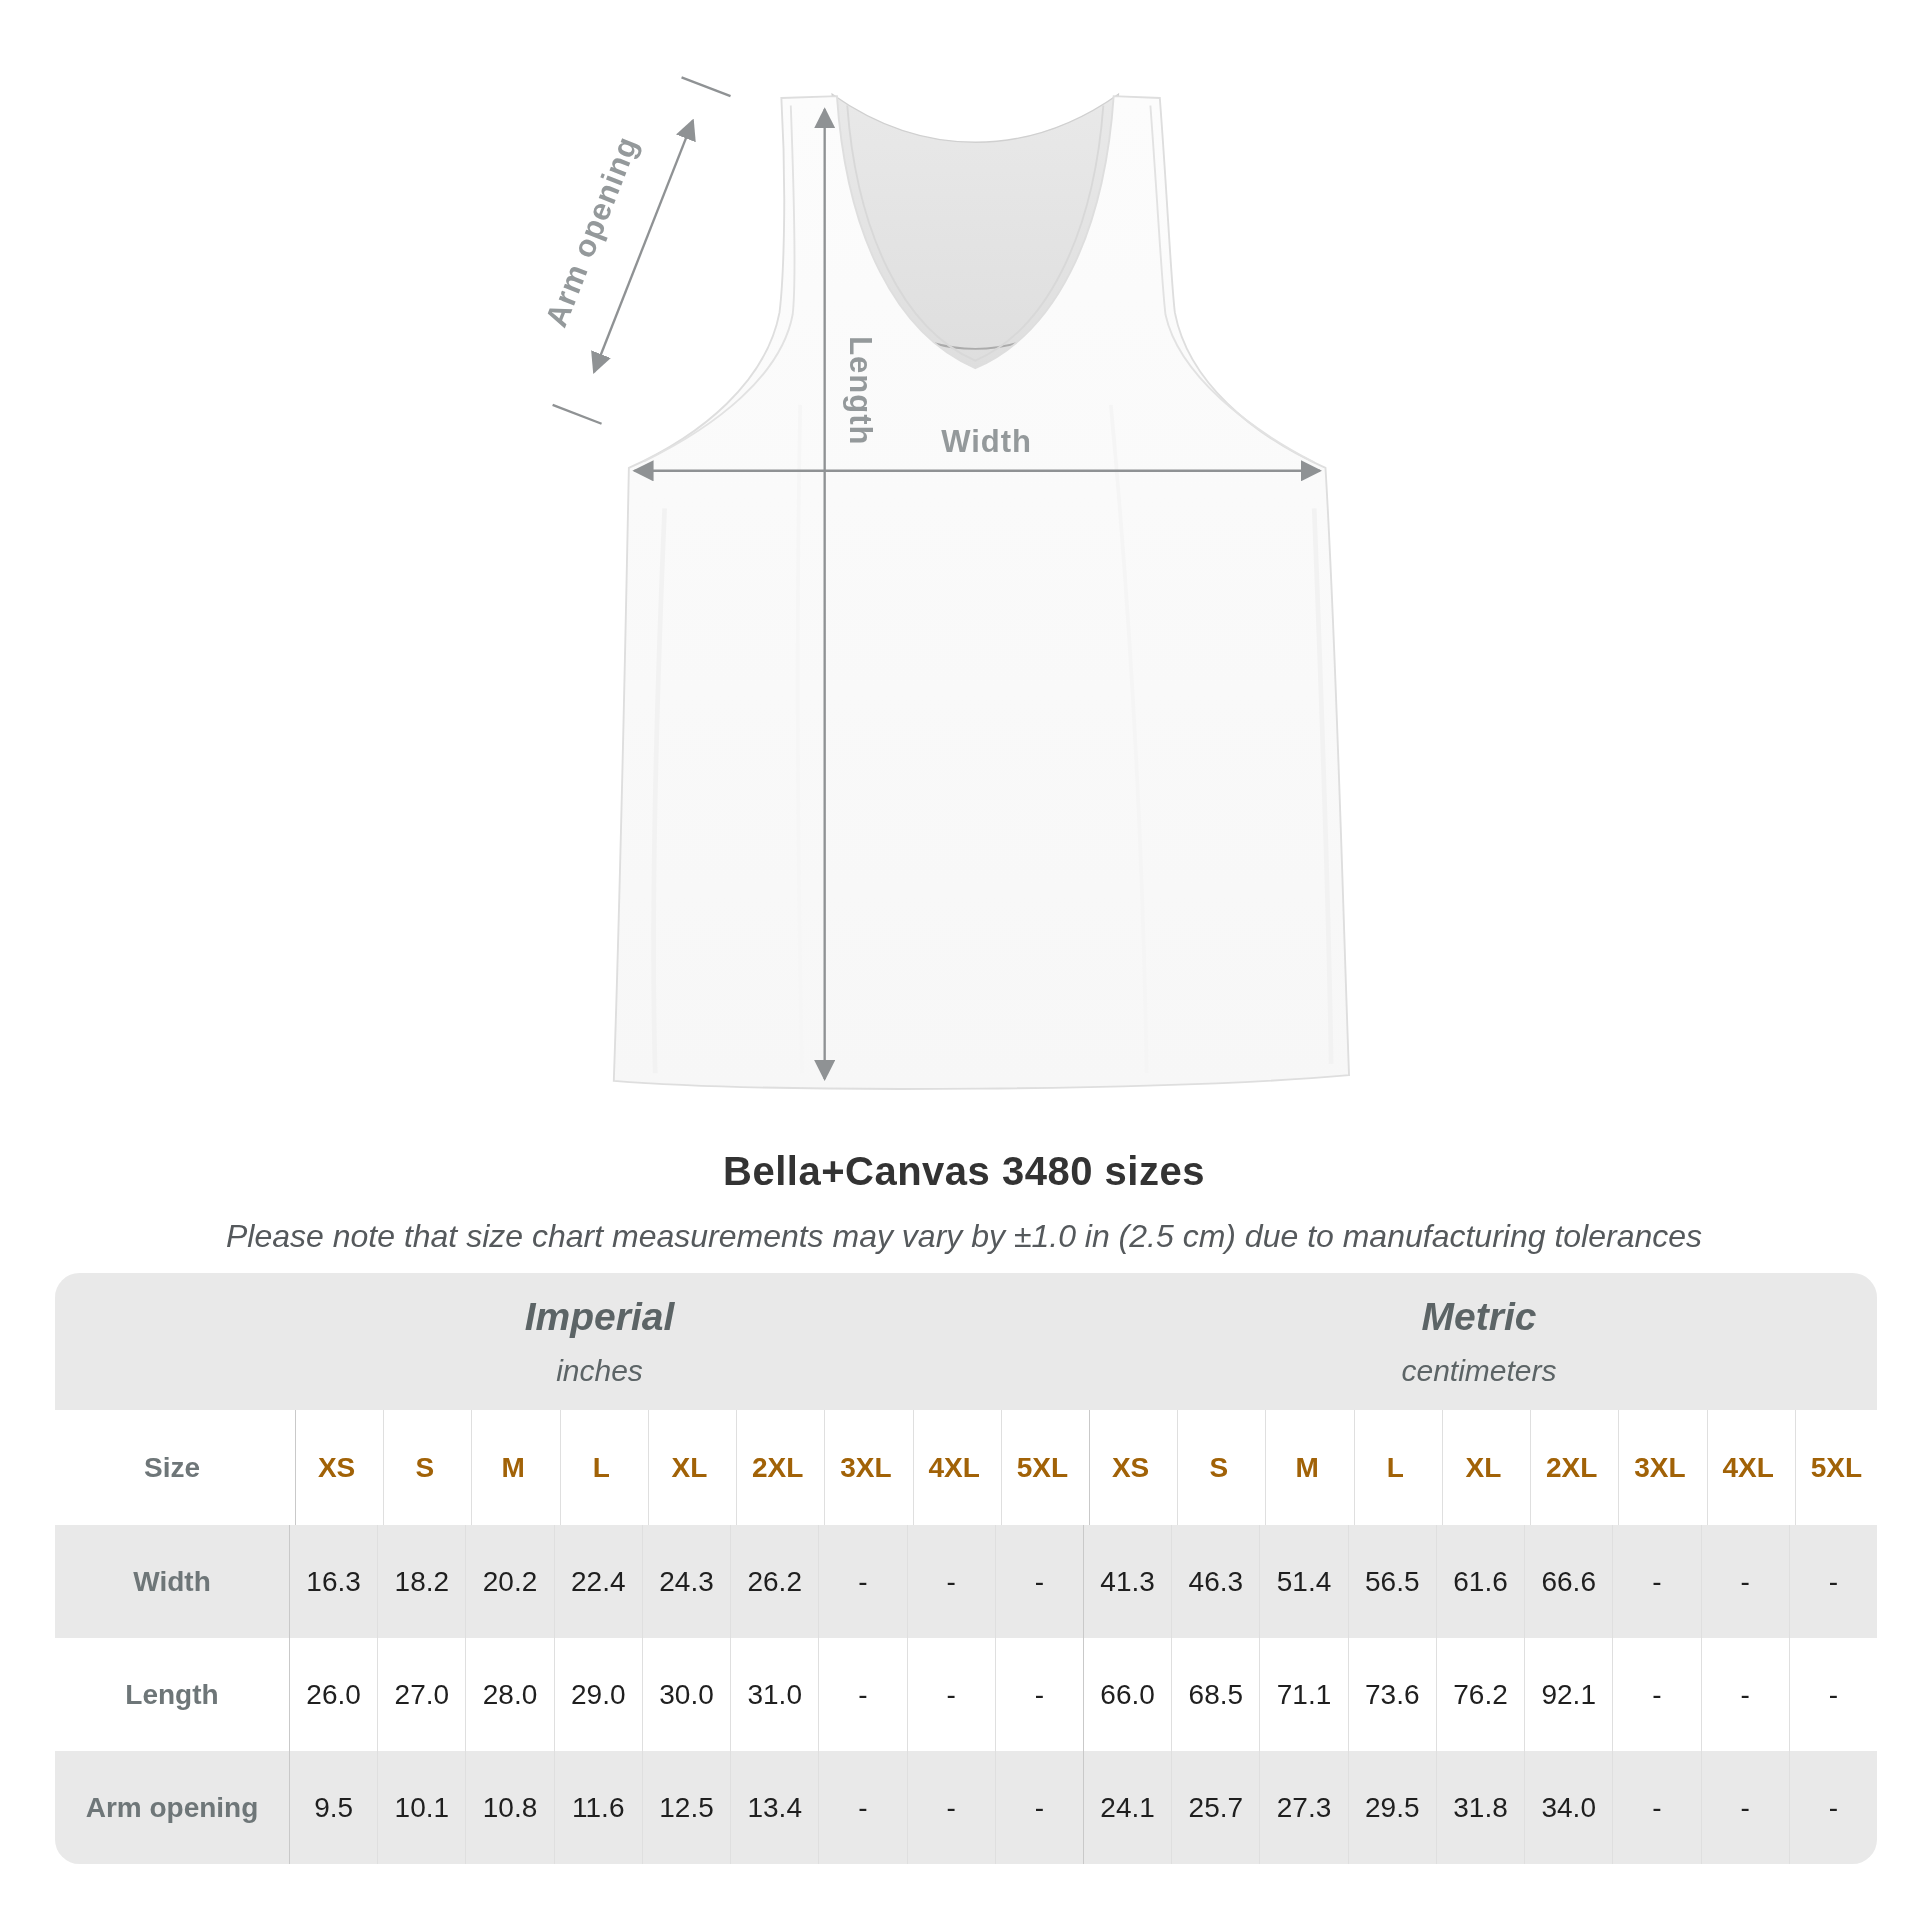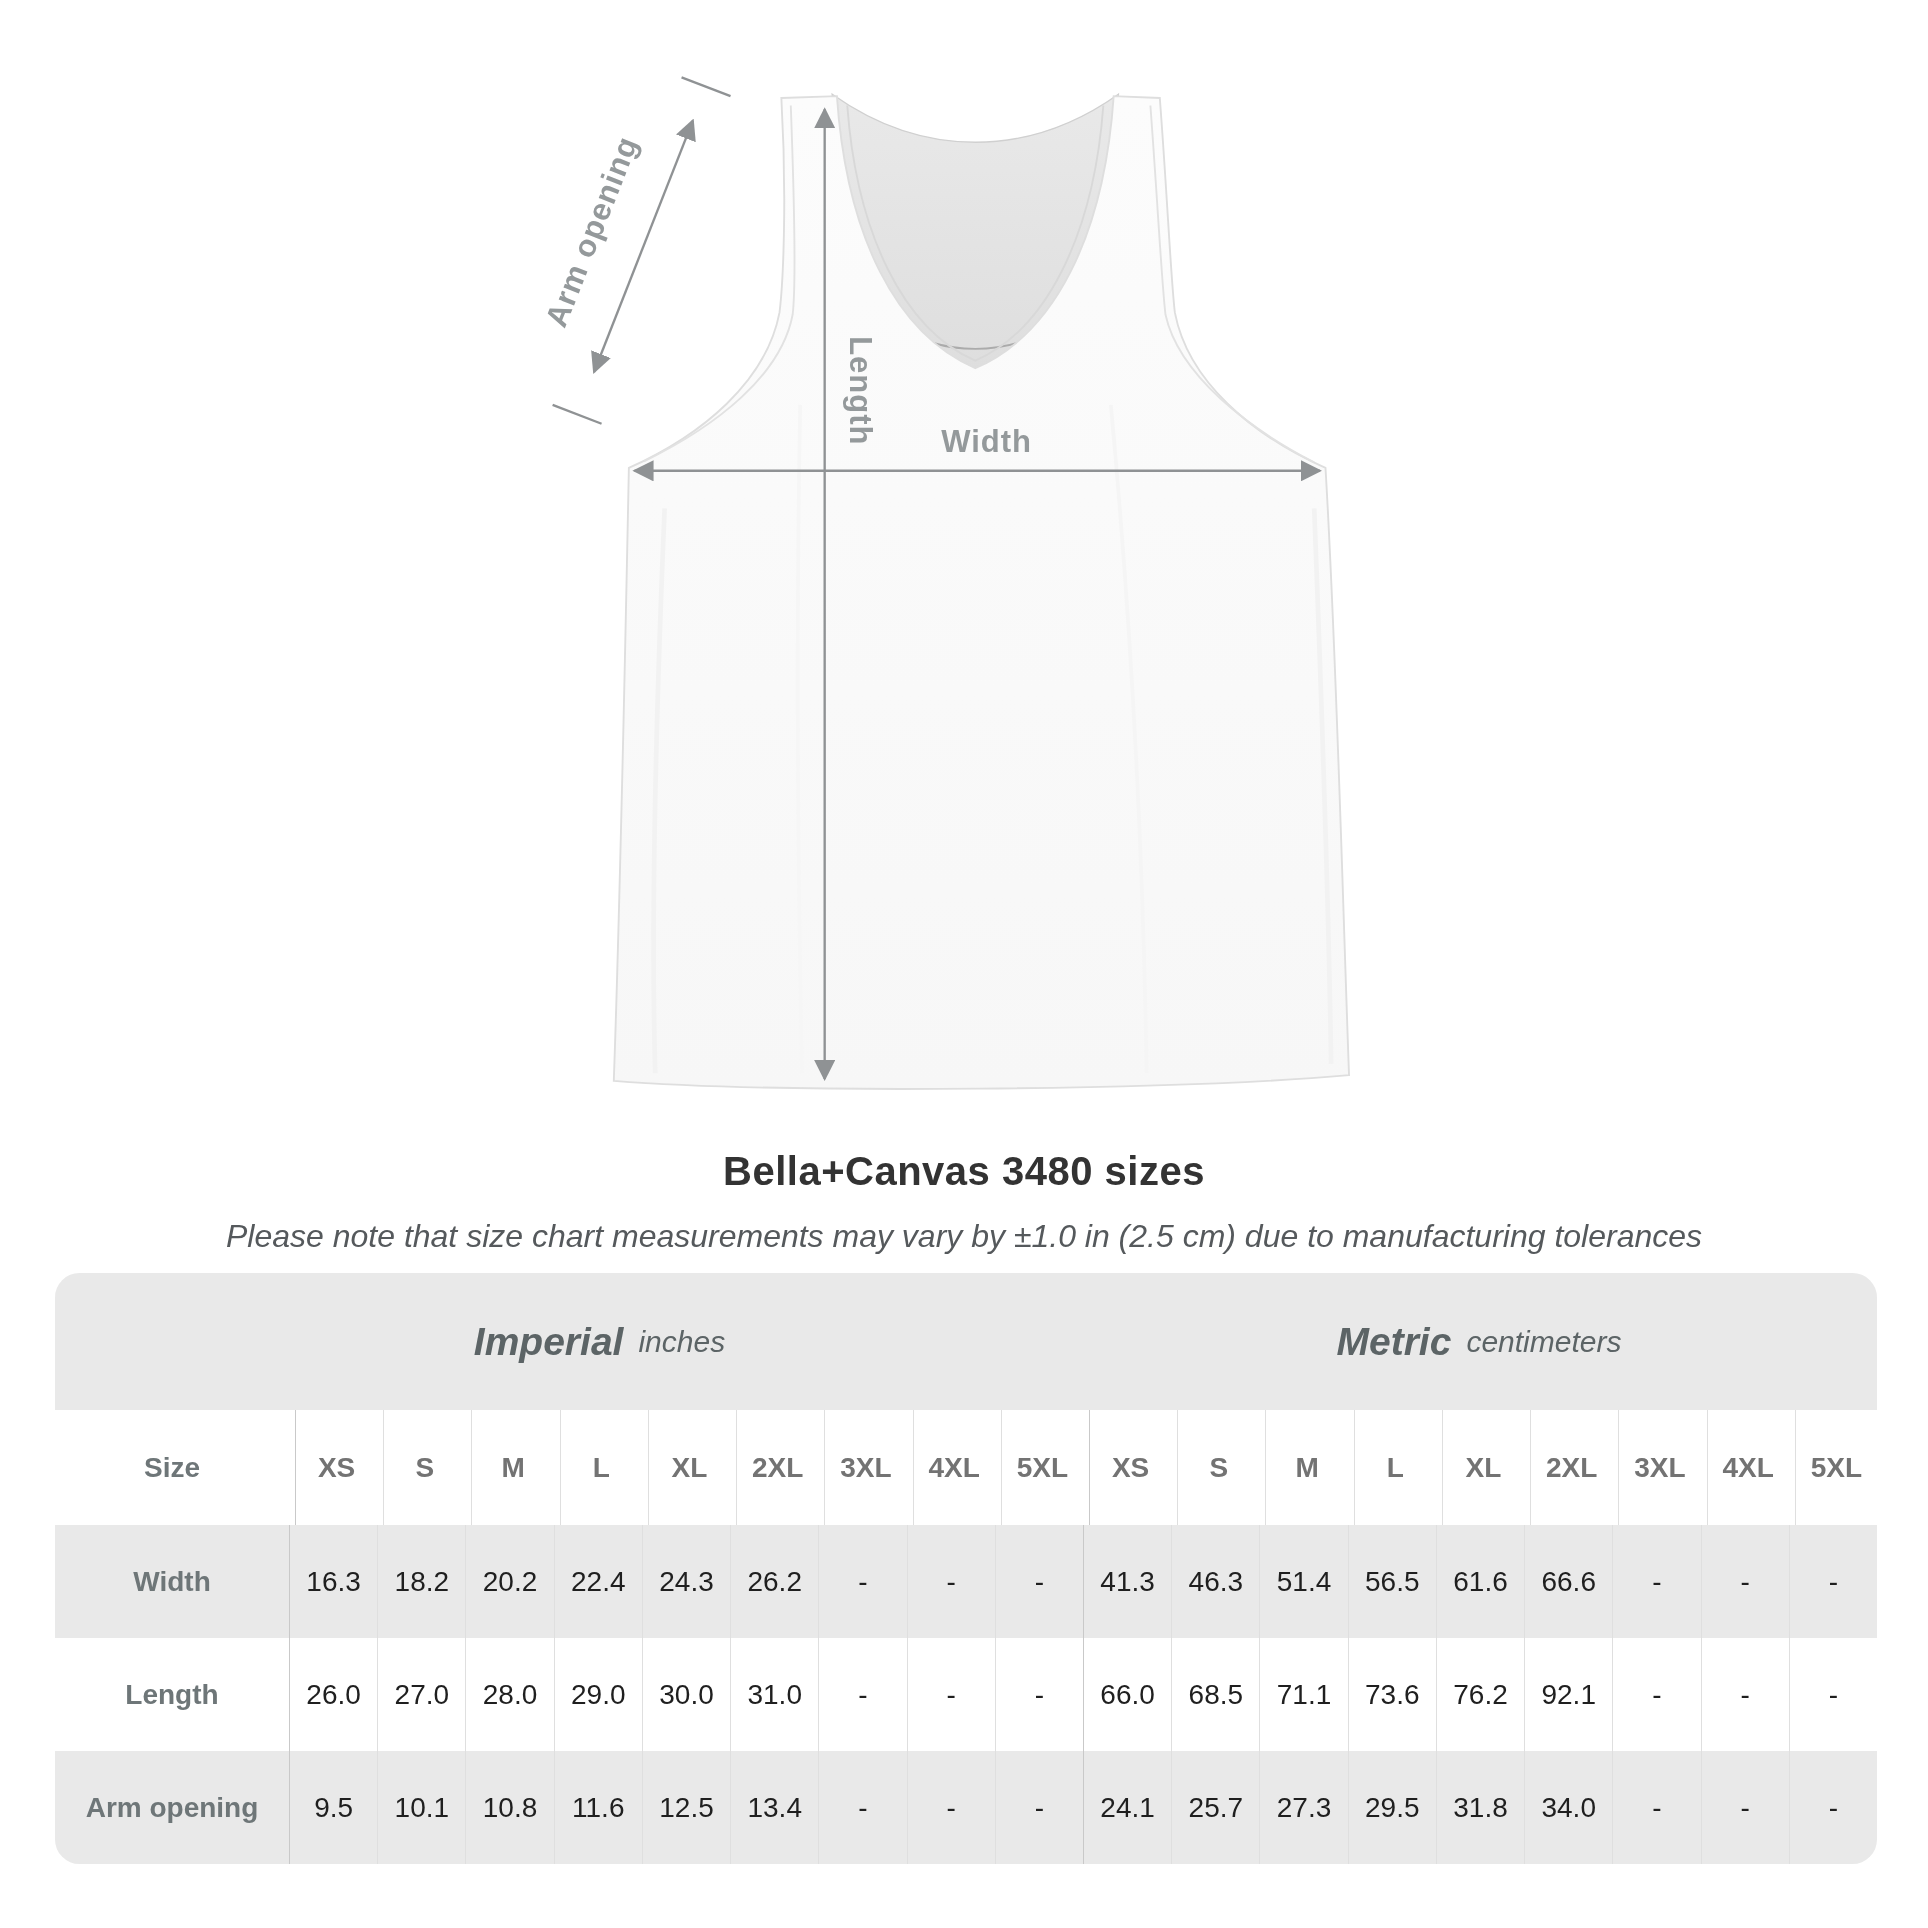--- a/index.html
+++ b/index.html
@@ -21,35 +21,35 @@
   }
   .page-note{
     position:absolute;top:1218px;left:0;width:1928px;text-align:center;
     font-size:32px;font-style:italic;color:#55595c;
   }
   
   .sizechart{position:absolute;left:55px;top:1273px;width:1822px;}
   .band{height:137px;background:#e9e9e9;border-radius:24.5px 24.5px 0 0;position:relative;}
   .band .grp{
     position:absolute;top:0;height:100%;
-    display:flex;flex-direction:row;align-items:center;justify-content:center;
+    display:flex;flex-direction:column;align-items:center;justify-content:center;
     gap:15px;color:#5c6466;
   }
   .grp .g-label{font-size:39px;font-weight:bold;font-style:italic;}
   .grp .g-unit{font-size:30px;font-style:italic;}
   #grp-imperial{left:67px;width:955px;}
   #grp-metric{left:1024px;width:800px;}
   .trow{display:grid;grid-template-columns:234px repeat(18,1fr);background:#ffffff;}
   .trow.head{height:115px;gap:6px;}
   .trow.data{height:113px;}
   .trow.gray{background:#e9e9e9;}
   .trow.last{border-radius:0 0 24.5px 24.5px;overflow:hidden;}
   .trow>div{display:flex;align-items:center;justify-content:center;font-size:28px;}
   .trow .lbl{font-weight:bold;color:#6e7678;}
-  .trow .sz{font-weight:bold;color:#737373;}
+  .trow .sz{font-weight:bold;color:#a16207;}
   .trow .val{color:#1f1f1f;}
   .bL{border-left:0.9px solid #dfdfdf;}
   .bS{border-left:1.9px solid #c9c9c9;}
 </style>
 </head>
 <body>
 
 <svg class="illustration" viewBox="0 0 2048 1215" xmlns="http://www.w3.org/2000/svg">
   <defs>
     <marker id="ah" viewBox="0 0 10 10" refX="9" refY="5" markerWidth="9" markerHeight="9" orient="auto-start-reverse">

